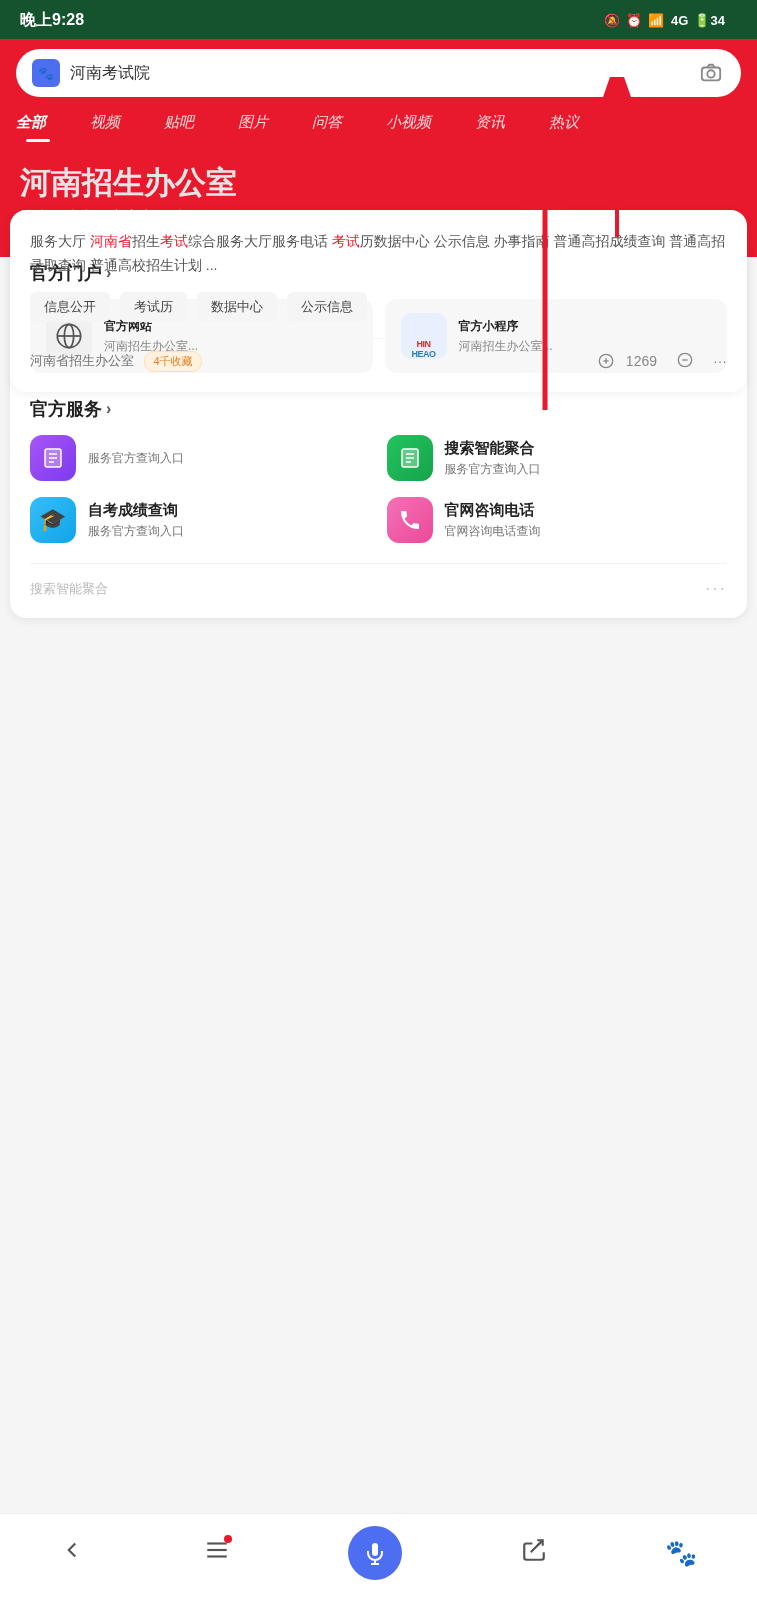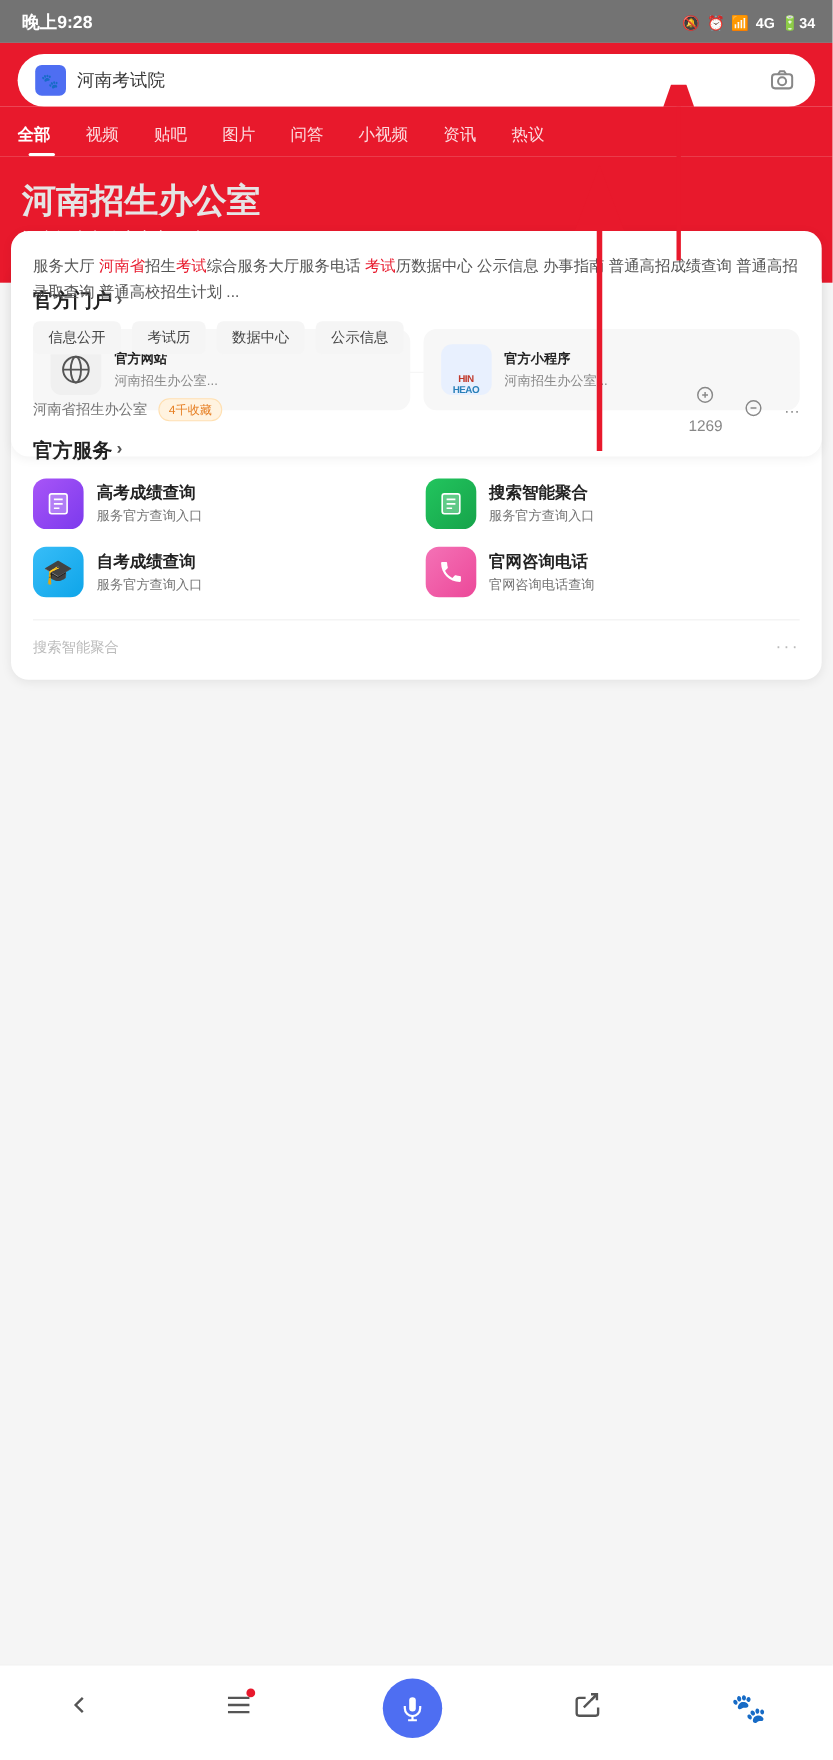--- a/index.html
+++ b/index.html
@@ -7,25 +7,25 @@
     body {
       font-family: -apple-system, 'PingFang SC', 'Microsoft YaHei', sans-serif;
       background: #f5f5f5;
       width: 757px;
       min-height: 1600px;
       overflow-x: hidden;
     }
 
     
     .status-bar {
-      background: #737373;
+      background: #14532d;
       display: flex;
       justify-content: space-between;
       align-items: center;
-      padding: 10px 16px 8px 20px;
+      padding: 10px 32px 8px 20px;
       color: white;
       font-size: 15px;
       font-weight: 600;
     }
     .status-time { font-size: 16px; font-weight: 700; }
     .status-icons { display: flex; align-items: center; gap: 6px; font-size: 13px; }
 
     
     .search-area {
       background: #e8192c;
@@ -67,22 +67,23 @@
       font-size: 20px;
     }
 
     
     .tabs-area {
       background: #e8192c;
       padding: 10px 16px 0 16px;
     }
     .tabs {
       display: flex;
-      gap: 4px;
+      gap: 16px;
       overflow-x: auto;
+      font-style: italic;
     }
     .tabs::-webkit-scrollbar { display: none; }
     .tab-item {
       color: rgba(255,255,255,0.85);
       font-size: 15px;
       padding: 6px 14px 10px 14px;
       white-space: nowrap;
       position: relative;
       cursor: pointer;
     }
@@ -306,21 +307,21 @@
       margin-left: 6px;
       border: 1px solid #ffe0b2;
     }
     .footer-actions {
       display: flex;
       align-items: center;
       gap: 20px;
       color: #888;
       font-size: 14px;
     }
-    .footer-actions .up-count { display: flex; align-items: center; gap: 12px; flex-direction: column; }
+    .footer-actions .up-count { display: flex; align-items: center; gap: 12px; }
 
     
     .bottom-nav {
       position: fixed;
       bottom: 0;
       left: 0;
       width: 757px;
       background: white;
       border-top: 1px solid #eee;
       display: flex;
@@ -481,21 +482,20 @@
           <div class="service-icon" style="background: linear-gradient(135deg, #a855f7, #7c3aed);">
             <svg width="24" height="24" viewBox="0 0 24 24" fill="white">
               <rect x="4" y="3" width="16" height="18" rx="2" fill="white" opacity="0.3"></rect>
               <rect x="4" y="3" width="16" height="18" rx="2" stroke="white" stroke-width="1.5" fill="none"></rect>
               <line x1="8" y1="8" x2="16" y2="8" stroke="white" stroke-width="1.5"></line>
               <line x1="8" y1="12" x2="16" y2="12" stroke="white" stroke-width="1.5"></line>
               <line x1="8" y1="16" x2="13" y2="16" stroke="white" stroke-width="1.5"></line>
             </svg>
           </div>
           <div class="service-info">
-            <div class="service-name">高考成绩查询</div>
             <div class="service-desc">服务官方查询入口</div>
           </div>
         </div>
 
         <div class="service-item">
           <div class="service-icon" style="background: linear-gradient(135deg, #22c55e, #16a34a);">
             <svg width="24" height="24" viewBox="0 0 24 24" fill="white">
               <rect x="4" y="3" width="16" height="18" rx="2" fill="white" opacity="0.3"></rect>
               <rect x="4" y="3" width="16" height="18" rx="2" stroke="white" stroke-width="1.5" fill="none"></rect>
               <line x1="8" y1="8" x2="16" y2="8" stroke="white" stroke-width="1.5"></line>

